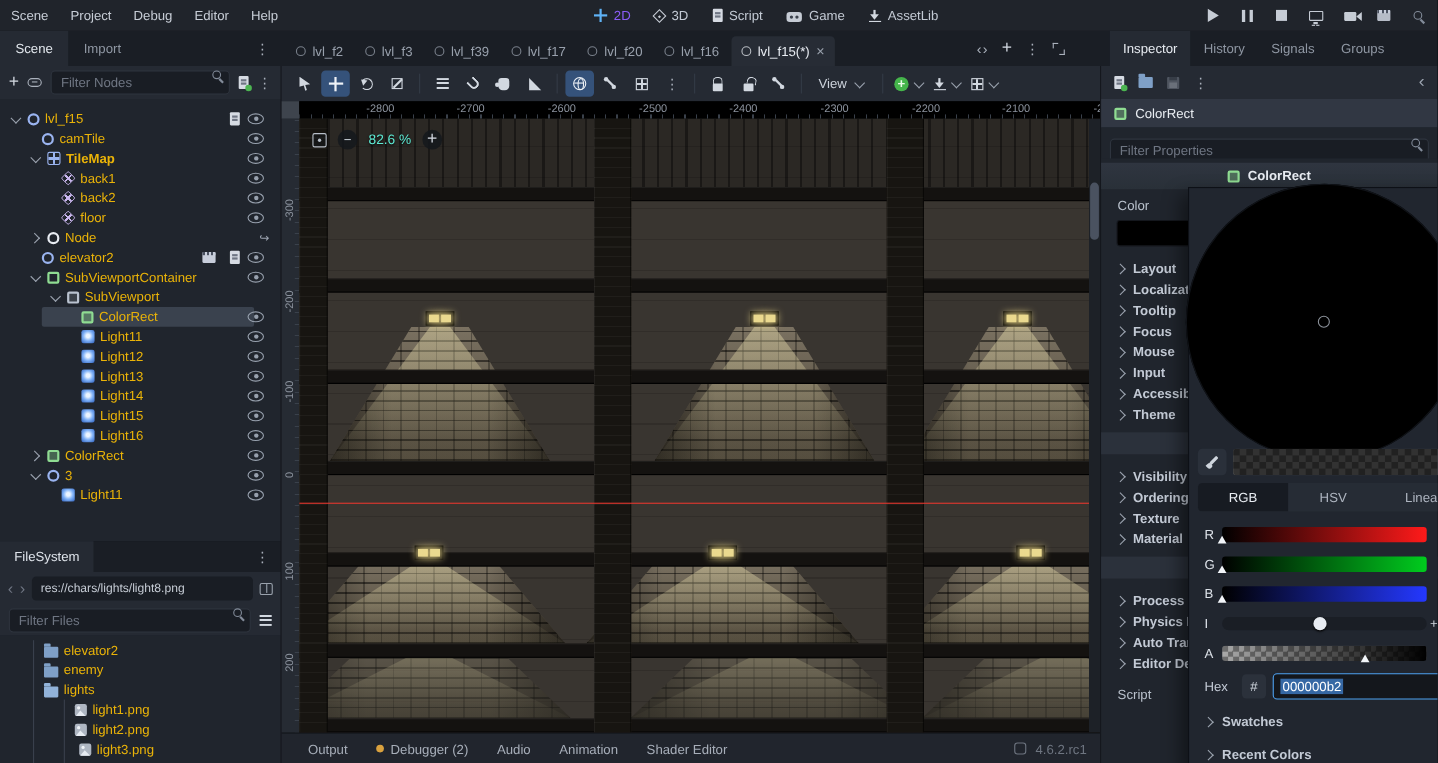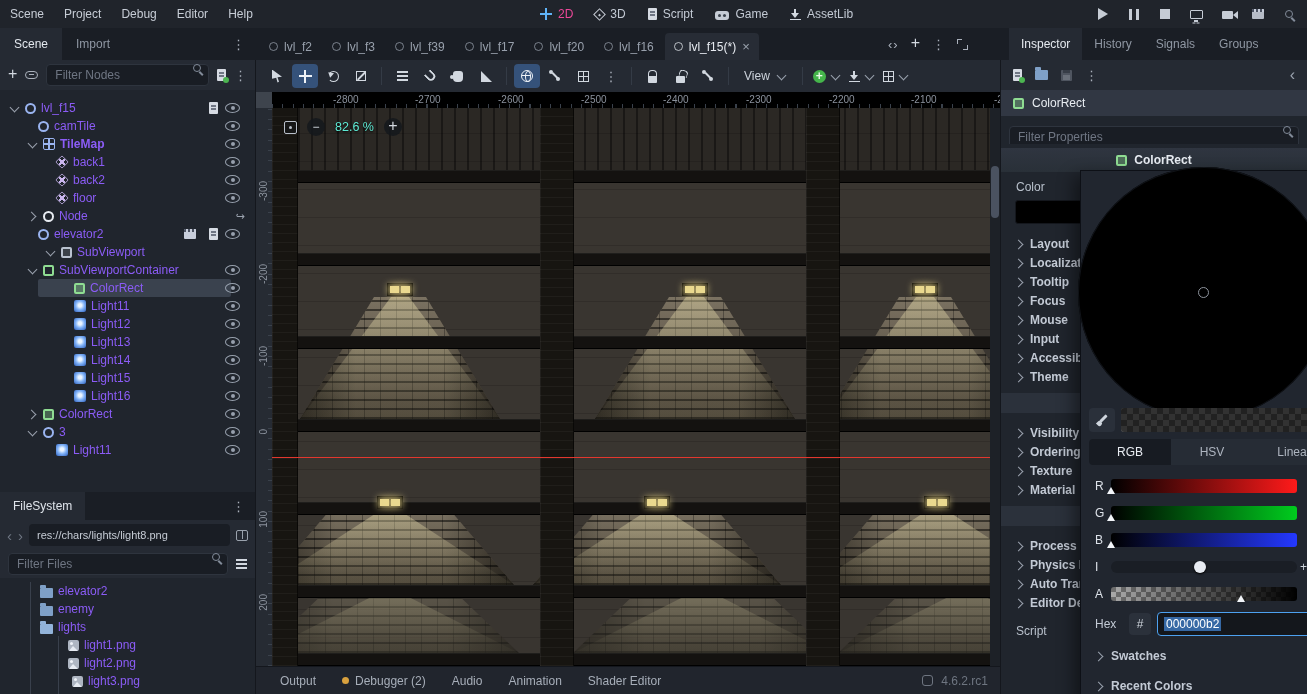--- a/index.html
+++ b/index.html
@@ -113,21 +113,21 @@
   .icube{width:9px;height:9px;border:1.6px solid #c6ccd5;transform:rotate(45deg)}
   .icube::after{content:"";position:absolute;left:2.5px;top:2.5px;width:2px;height:2px;background:#c6ccd5}
   .ipad{width:14px;height:9px;background:#c6ccd5;border-radius:3px;margin-top:2px}
   .ipad::before{content:"";position:absolute;left:3px;top:3px;width:3px;height:3px;border-radius:50%;background:#3a414c;box-shadow:5px 0 0 #3a414c}
 
   
   .menubar{position:absolute;left:0;top:0;width:100%;height:28px;background:#20242b;display:flex;align-items:center;z-index:5}
   .menu-item{padding:0 10px;height:100%;display:flex;align-items:center;color:#c7cdd6}
   .workspaces{position:absolute;left:530px;top:0;height:28px;display:flex;align-items:center;gap:2px;z-index:6}
   .ws-btn{display:flex;align-items:center;gap:6px;padding:0 10px;height:24px;border-radius:4px;color:#c3cad4}
-  .ws-btn.active{color:#ec4899}
+  .ws-btn.active{color:#8b5cf6}
   .playbar{position:absolute;right:10px;top:0;height:28px;display:flex;align-items:center;gap:15px;z-index:6}
   .pb-btn{display:flex;align-items:center;justify-content:center;width:16px;height:16px}
 
   .tabsrow{position:absolute;top:28px;left:0;width:100%;height:32px;background:#1a1e25}
   .dock-tabs{position:absolute;left:0;top:28px;width:255px;height:32px;display:flex;align-items:stretch}
   .dock-tab{padding:0 14px;display:flex;align-items:center;color:#8f97a3}
   .dock-tab.active{background:#252a33;color:#e3e8ee}
   .dock-tabs .g-dots{margin-left:auto;margin-right:10px;align-self:center}
   .scene-tabs{position:absolute;left:260px;top:28px;height:32px;display:flex;align-items:flex-end;gap:2px}
   .scene-tab{height:27px;display:flex;align-items:center;gap:6px;padding:0 9px;color:#98a0ac;border-radius:4px 4px 0 0;white-space:nowrap}
@@ -140,21 +140,21 @@
 
   
   .scene-toolbar{position:absolute;left:0;top:60px;width:255px;height:30px;background:#252a33;display:flex;align-items:center;gap:8px;padding:0 8px}
   .searchwrap{flex:1;position:relative;display:flex;}
   .searchwrap input{width:100%;height:22px;background:#191d24;border:1px solid #2e343e;border-radius:4px;color:#cfd5de;padding:0 22px 0 8px;font-size:12px;font-family:inherit;outline:none}
   .searchwrap input::placeholder{color:#6f7683}
   .searchwrap .i-mag{position:absolute;right:8px}
   .scene-tree{position:absolute;left:0;top:90px;width:255px;height:402px;background:#20252d;padding-top:9px;overflow:hidden}
   .tree-row{position:relative;height:18px;display:flex;align-items:center}
   .tree-row .ic{margin-right:5px;z-index:1}
-  .tlabel{color:#8b5cf6;z-index:1;white-space:nowrap}
+  .tlabel{color:#eab308;z-index:1;white-space:nowrap}
   .sel-bg{position:absolute;left:38px;right:24px;top:0;bottom:0;background:#3a424e;border-radius:2px}
   .extra{position:absolute;z-index:1}
   .tsp{width:12px;height:12px;flex:none}
 
   .fs-header{position:absolute;left:0;top:492px;width:255px;height:28px;background:#1a1e25;display:flex;align-items:stretch}
   .fs-tab{height:100%;padding:0 13px;background:#252a33;color:#dfe4eb;display:flex;align-items:center}
   .fs-header .g-dots{margin-left:auto;margin-right:10px;align-self:center}
   .fs-nav{position:absolute;left:0;top:520px;width:255px;height:30px;background:#252a33;display:flex;align-items:center;gap:6px;padding:0 7px}
   .fs-arrow{color:#6f7683;font-size:15px;line-height:1}
   .fs-path{flex:1;height:22px;background:#191d24;border-radius:4px;display:flex;align-items:center;padding:0 8px;color:#c6ccd5;font-size:11px;white-space:nowrap;overflow:hidden}
@@ -415,30 +415,30 @@
         <span class="extra conn" style="right: 10px;">↪</span>
       </div>
       <div class="tree-row" style="padding-left: 26px;">
         <span class="tsp"></span>
         <span class="ic ic-node blue"></span>
         <span class="tlabel">elevator2</span>
         <span class="ic ic-eye extra" style="right: 10px;"></span>
         <span class="ic ic-script extra" style="right: 32px;"></span>
         <span class="ic ic-clap extra" style="right: 54px;"></span>
       </div>
+      <div class="tree-row" style="padding-left: 26px;">
+        <span class="ic chev d"></span>
+        <span class="ic ic-box-green"></span>
+        <span class="tlabel">SubViewportContainer</span>
+        <span class="ic ic-eye extra" style="right: 10px;"></span>
+      </div>
       <div class="tree-row" style="padding-left: 44px;">
         <span class="ic chev d"></span>
         <span class="ic ic-box-gray"></span>
         <span class="tlabel">SubViewport</span>
-      </div>
-      <div class="tree-row" style="padding-left: 26px;">
-        <span class="ic chev d"></span>
-        <span class="ic ic-box-green"></span>
-        <span class="tlabel">SubViewportContainer</span>
-        <span class="ic ic-eye extra" style="right: 10px;"></span>
       </div>
       <div class="tree-row" style="padding-left: 62px;">
         <div class="sel-bg"></div>
         <span class="tsp"></span>
         <span class="ic ic-colorrect"></span>
         <span class="tlabel">ColorRect</span>
         <span class="ic ic-eye extra" style="right: 10px;"></span>
       </div>
       <div class="tree-row" style="padding-left: 62px;">
         <span class="tsp"></span>

